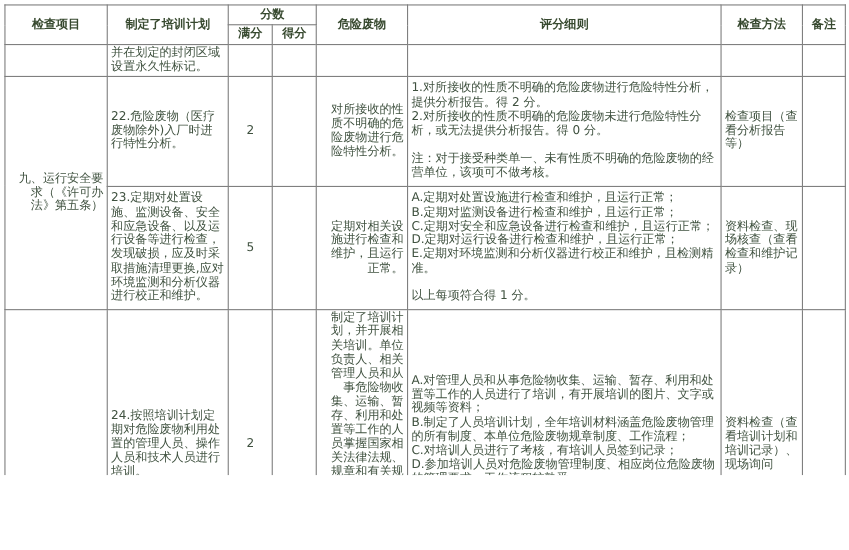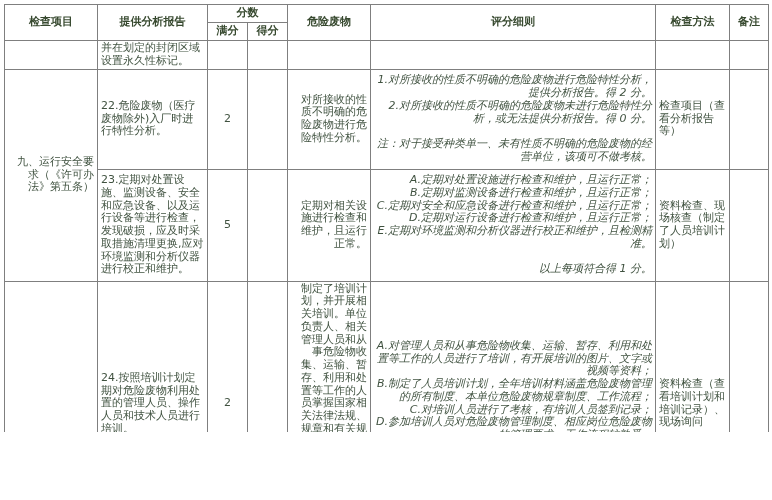--- a/index.html
+++ b/index.html
@@ -40,42 +40,42 @@
   }
   thead tr { height: 18px; }
   tr.rA  { height: 21px; margin-top: 18px;  }
   tr.r22 { height: 100px; }
   tr.r23 { height: 112px; margin-left: 48px; }
   tr.r24 { height: 196px; }
   .c-item   { text-align: right; }
   .c-content{ text-align: left; }
   .c-score  { text-align: center; }
   .c-std    { text-align: right; }
-  .c-rules  { text-align: right; white-space: pre-line; font-style: italic; }
+  .c-rules  { text-align: left; white-space: pre-line; }
   .c-method { text-align: left; }
 </style>
 </head>
 <body>
 
 <div class="page">
   <table class="tbl">
     <colgroup>
       <col style="width:93px">
       <col style="width:110px">
       <col style="width:40px">
       <col style="width:40px">
       <col style="width:83px">
       <col style="width:285px">
       <col style="width:74px">
       <col style="width:39px">
     </colgroup>
     <thead>
       <tr>
         <th rowspan="2">检查项目</th>
-        <th rowspan="2">提供分析报告</th>
+        <th rowspan="2">制定了培训计划</th>
         <th colspan="2">分数</th>
         <th rowspan="2">危险废物</th>
         <th rowspan="2">评分细则</th>
         <th rowspan="2">检查方法</th>
         <th rowspan="2">备注</th>
       </tr>
       <tr>
         <th>满分</th>
         <th>得分</th>
       </tr>
@@ -109,21 +109,21 @@
         <td class="c-score">5</td>
         <td class="c-score"></td>
         <td class="c-std">定期对相关设施进行检查和维护，且运行正常。</td>
         <td class="c-rules">A.定期对处置设施进行检查和维护，且运行正常；
 B.定期对监测设备进行检查和维护，且运行正常；
 C.定期对安全和应急设备进行检查和维护，且运行正常；
 D.定期对运行设备进行检查和维护，且运行正常；
 E.定期对环境监测和分析仪器进行校正和维护，且检测精准。
 
 以上每项符合得 1 分。</td>
-        <td class="c-method">资料检查、现场核查（制定了人员培训计划）</td>
+        <td class="c-method">资料检查、现场核查（查看检查和维护记录）</td>
         <td></td>
       </tr>
       <tr class="r24">
         <td class="c-item"></td>
         <td class="c-content">24.按照培训计划定期对危险废物利用处置的管理人员、操作人员和技术人员进行培训。</td>
         <td class="c-score">2</td>
         <td class="c-score"></td>
         <td class="c-std">制定了培训计划，并开展相关培训。单位负责人、相关管理人员和从事危险物收集、运输、暂存、利用和处置等工作的人员掌握国家相关法律法规、规章和有关规范性文件的规定；熟悉本单位制定的危险废物管理规章制度、工作流程和应急预案等各项要</td>
         <td class="c-rules">A.对管理人员和从事危险物收集、运输、暂存、利用和处置等工作的人员进行了培训，有开展培训的图片、文字或视频等资料；
 B.制定了人员培训计划，全年培训材料涵盖危险废物管理的所有制度、本单位危险废物规章制度、工作流程；

